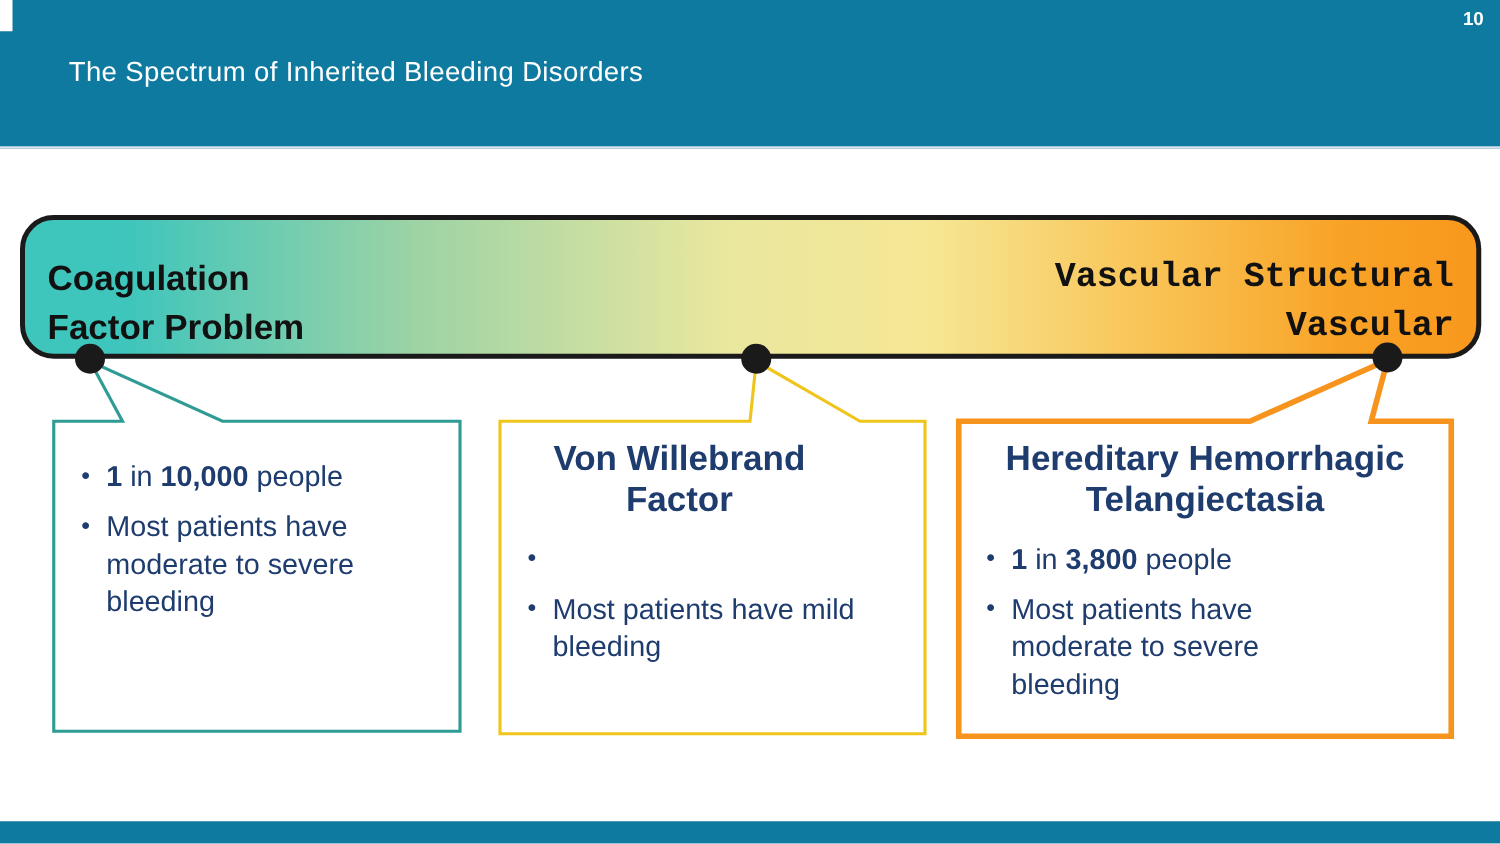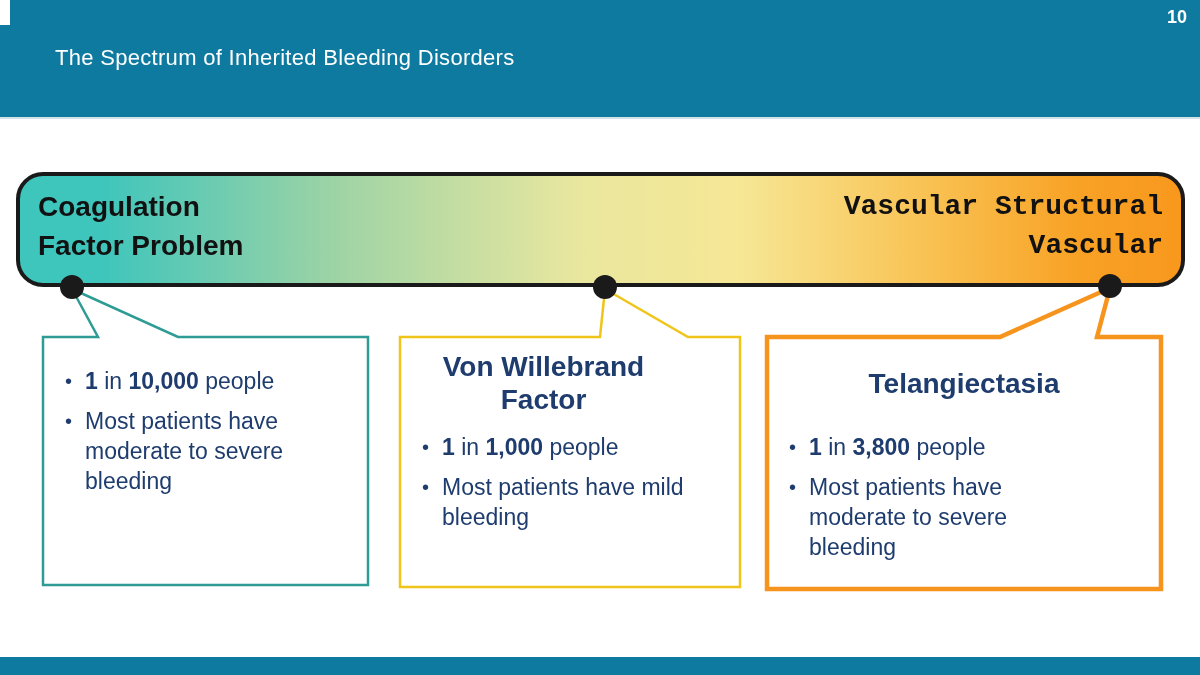--- a/index.html
+++ b/index.html
@@ -12,26 +12,26 @@
     position:absolute;left:0;top:0;width:1200px;height:119px;
     background:var(--header-bg,#0F7AA0);
     border-bottom:2px solid var(--header-divider,#D6E2E9);
     box-sizing:border-box;
   }
   .corner-notch{position:absolute;left:0;top:0;width:10px;height:25px;background:#fff;}
   .title{
     position:absolute;left:55px;top:45px;color:#fff;font-size:22px;letter-spacing:.3px;
     white-space:nowrap;
   }
-  .page-number{position:absolute;right:13px;top:7px;color:#fff;font-size:18px;font-weight:bold;}
+  .page-number{position:absolute;right:13px;top:7px;color:#fff;font-size:15px;font-weight:bold;}
   
   svg.diagram{position:absolute;left:0;top:0;}
   
   .bar-label{
-    position:absolute;top:187px;font-size:28px;font-weight:bold;line-height:39px;
+    position:absolute;top:203px;font-size:28px;font-weight:bold;line-height:39px;
     color:var(--bar-text,#111);white-space:nowrap;
   }
   .bar-label.left{left:38px;text-align:left;}
   .bar-label.right{right:37px;text-align:right;font-family:Liberation Mono, monospace;}
   
   .callout-text{position:absolute;top:350px;color:var(--navy,#1E3C6E);}
   .callout-text.c0{left:43px;width:325px;}
   .callout-text.c1{left:400px;width:287px;}
   .callout-text.c2{left:767px;width:394px;}
   .co-title{
@@ -108,30 +108,30 @@
       </div>
   </div>
   <div class="callout-text c1">
     <div class="co-title">
         <div>Von Willebrand</div>
         <div>Factor</div>
       </div>
     <div class="co-bullets">
         <div class="co-bullet">
           <span class="marker">•</span>
-          <span class="bullet-text"><b>1</b><span> in </span><b>1,000</b><span> people</span></span>
         </div>
         <div class="co-bullet">
           <span class="marker">•</span>
           <span class="bullet-text"><span>Most patients have mild bleeding</span></span>
         </div>
       </div>
   </div>
   <div class="callout-text c2">
     <div class="co-title">
+        <div>Hereditary Hemorrhagic</div>
         <div>Telangiectasia</div>
       </div>
     <div class="co-bullets">
         <div class="co-bullet">
           <span class="marker">•</span>
           <span class="bullet-text"><b>1</b><span> in </span><b>3,800</b><span> people</span></span>
         </div>
         <div class="co-bullet">
           <span class="marker">•</span>
           <span class="bullet-text"><span>Most patients have moderate to severe bleeding</span></span>

